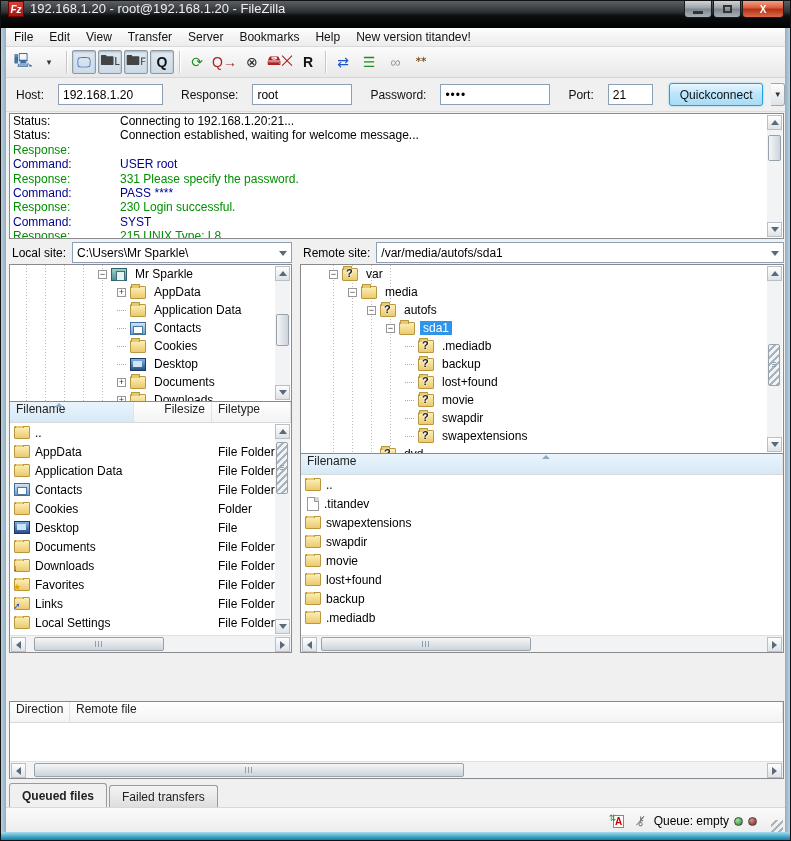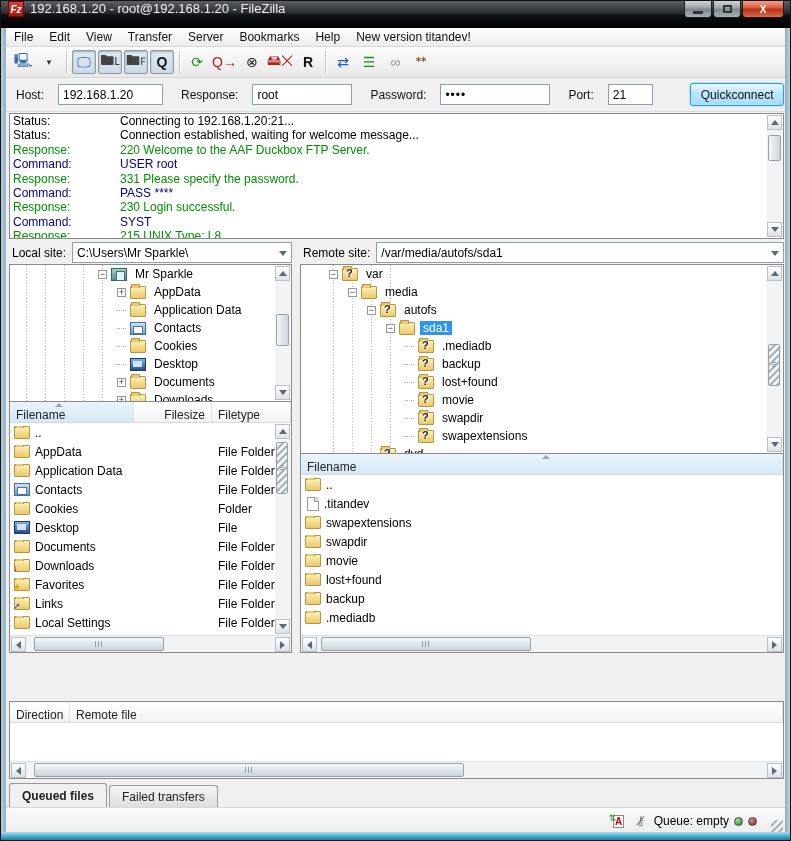--- a/index.html
+++ b/index.html
@@ -29,21 +29,21 @@
   #toolbar { position:absolute; left:5px; right:5px; top:46px; height:31px; background:linear-gradient(#fbfbfb,#e9e9e9); border-bottom:1px solid #d5d5d5; display:flex; align-items:center; padding-left:4px; }
   .tbtn { min-width:24px; height:24px; display:flex; align-items:center; justify-content:center; margin:0 1px; border:1px solid transparent; border-radius:2px; font-size:14px; position:relative; }
   .tbtn.pressed { border:1px solid #8e9aa5; background:linear-gradient(#dfe9f2,#cddbe8); box-shadow:inset 0 1px 2px rgba(0,0,0,.25); }
   .tsep { width:1px; height:22px; background:#c6c6c6; margin:0 4px; box-shadow:1px 0 0 #fff; }
   .caret { font-size:9px; color:#333; padding:0 3px; }
 
   #qcbar { position:absolute; left:5px; right:5px; top:77px; height:34px; background:#f0f0f0; border-bottom:1px solid #dcdcdc; display:flex; align-items:center; font-size:12px; color:#111;gap:8px; }
   .qlabel { margin:0 6px 0 10px; }
   .qinput { height:21px; border:1px solid #8ba0b5; background:#fff; font-size:12px; padding:2px 4px; font-family:"Liberation Sans",sans-serif; }
   #host-input{width:105px} #user-input{width:100px} #pass-input{width:110px; letter-spacing:1px;} #port-input{width:45px}
-  .qc-btn { margin-left:29px; height:23px; padding:7px 10px; font-size:12px; border:1px solid #26a0da; border-radius:3px;
+  .qc-btn { margin-left:8px; height:23px; padding:7px 10px; font-size:12px; border:1px solid #26a0da; border-radius:3px;
     background:linear-gradient(#eaf6fd,#bde6fd 45%,#a9dcf5); box-shadow:0 0 2px #67c7ec; color:#111; display:flex; align-items:center; }
   .qc-drop { width:17px; height:23px; border:1px solid #9aa8b5; border-left:none; border-radius:0 3px 3px 0; background:linear-gradient(#fdfdfd,#dfe4e8); display:flex; align-items:center; justify-content:center; font-size:8px; color:#333; }
 
   
   #log { position:absolute; left:8px; top:112px; width:775px; height:126px; background:#fff; border:1px solid #8a8a8a; overflow:hidden; font-size:12px; }
   .logrow { display:flex; height:14.4px; line-height:14.4px; white-space:nowrap; }
   .logtype { width:110px; flex:none; padding-left:3px; }
   .vscroll { position:absolute; top:1px; bottom:1px; right:1px; width:15px; background:#f1f3f5; }
   .vs-btn { position:absolute; left:0; width:15px; height:15px; background:linear-gradient(#fefefe,#dfe3e7); border:1px solid #b8bfc6; display:flex; align-items:center; justify-content:center; }
   .vs-top{top:0} .vs-bot{bottom:0}
@@ -76,21 +76,21 @@
   .indent { flex:none; }
   .expander { flex:none; width:9px; height:9px; border:1px solid #969696; background:#fff; font-size:9px; line-height:7px; text-align:center; color:#333; margin-right:4px; }
   .stub { flex:none; width:9px; height:1px; border-top:1px dotted #aaa; margin-right:4px; }
   .tlabel { padding:0 3px; }
   .tlabel.selected { background:#2e95ea; color:#fff; }
   .guide { position:absolute; top:0; bottom:0; width:1px; background:repeating-linear-gradient(#bbb 0 1px, transparent 1px 3px); }
 
   
   .listwrap { background:#fff; border:1px solid #8a8a8a; border-top:none; position:relative; overflow:hidden; display:flex; flex-direction:column; flex:none; }
   .lheader { height:21px; display:flex; background:linear-gradient(#fff,#f2f3f4); border-bottom:1px solid #d8d8d8; font-size:12px; color:#222; flex:none; }
-  .hcell { display:flex; align-items:flex-end; padding:0 6px; border-right:1px solid #e2e2e2; position:relative; }
+  .hcell { display:flex; align-items:flex-start; padding:0 6px; border-right:1px solid #e2e2e2; position:relative; }
   .hcell.sorted { background:linear-gradient(#eaf4fc,#d6e9f7); }
   .sort-arrow { position:absolute; top:1px; left:45px; width:0; height:0; border-left:4px solid transparent; border-right:4px solid transparent; border-bottom:4px solid #90a8bb; }
   .lbody { flex:1; overflow:hidden; position:relative; }
   .lrow { display:flex; align-items:center; height:19px; font-size:12px; white-space:nowrap; }
   .cell-name { display:flex; align-items:center; padding-left:4px; overflow:hidden; }
   .cell-size { text-align:right; padding-right:8px; }
   .cell-type { padding-left:6px; }
   .status-row { height:26px; display:flex; align-items:center; font-size:12px; padding-left:3px; flex:none; color:#111; }
 
   
@@ -207,21 +207,20 @@
         <div class="logrow" style="color: rgb(0, 0, 0);">
           <span class="logtype">Status:</span>
           <span>Connecting to 192.168.1.20:21...</span>
         </div>
         <div class="logrow" style="color: rgb(0, 0, 0);">
           <span class="logtype">Status:</span>
           <span>Connection established, waiting for welcome message...</span>
         </div>
         <div class="logrow" style="color: rgb(0, 144, 0);">
           <span class="logtype">Response:</span>
-          <span>220 Welcome to the AAF Duckbox FTP Server.</span>
         </div>
         <div class="logrow" style="color: rgb(0, 0, 139);">
           <span class="logtype">Command:</span>
           <span>USER root</span>
         </div>
         <div class="logrow" style="color: rgb(0, 144, 0);">
           <span class="logtype">Response:</span>
           <span>331 Please specify the password.</span>
         </div>
         <div class="logrow" style="color: rgb(0, 0, 139);">

